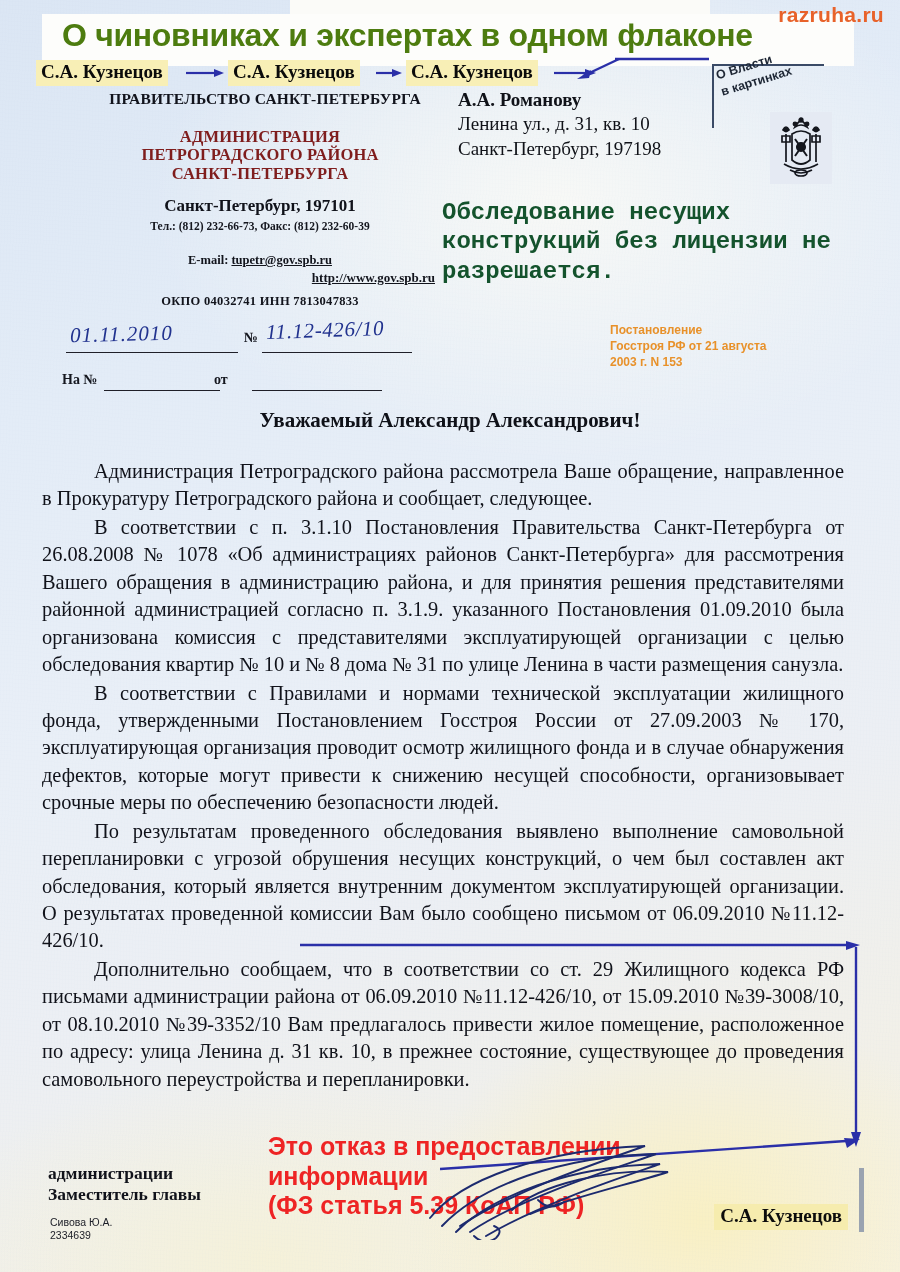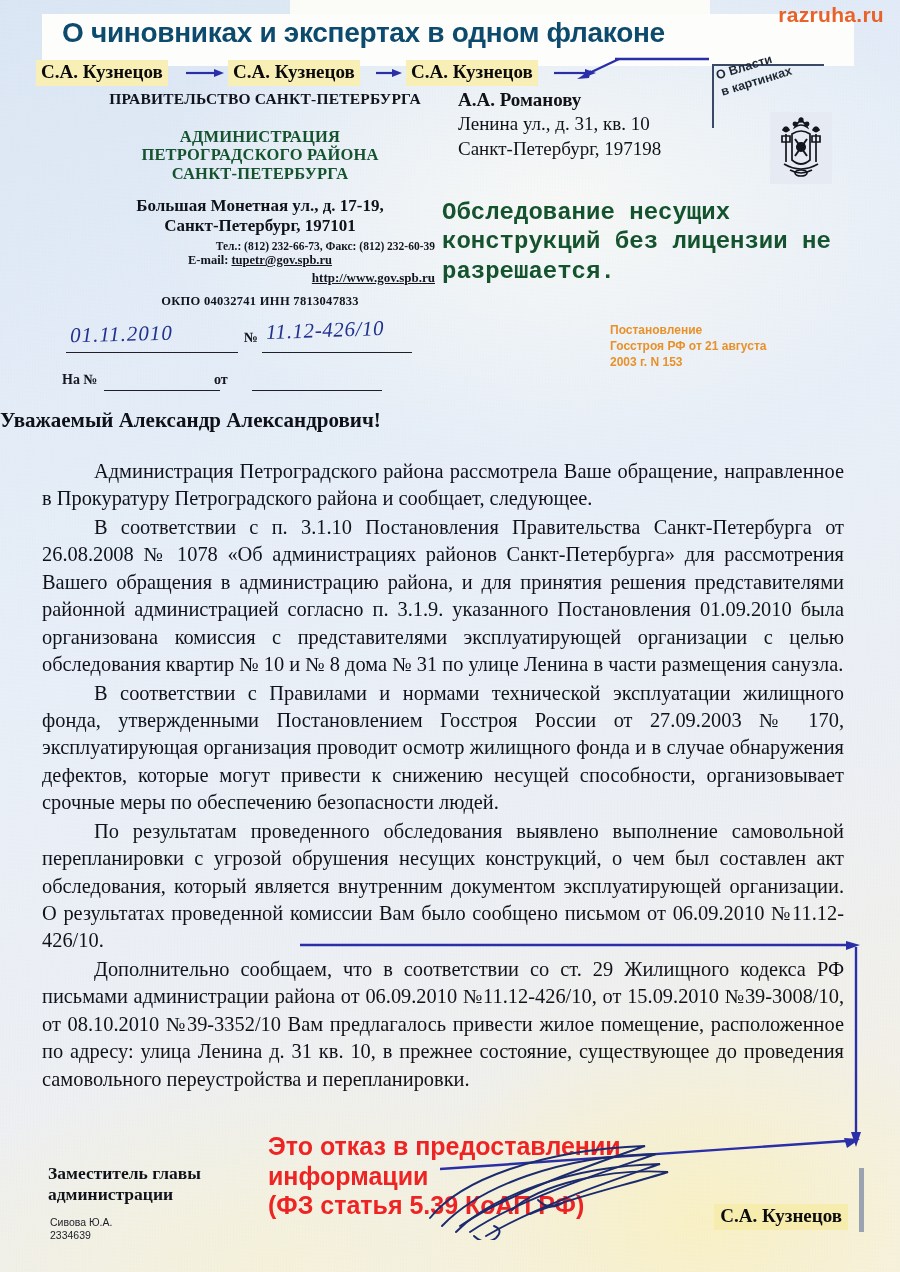--- a/index.html
+++ b/index.html
@@ -29,22 +29,22 @@
 
   
   #banner-bg{
     left:42px;top:14px;width:812px;height:52px;background:#fdfdfb;
   }
   #banner-bg2{
     left:290px;top:0px;width:420px;height:22px;background:#fbfbf8;
   }
   #headline{
     left:62px;top:17px;width:800px;
-    color:#0c4a6e;font-family:"Liberation Sans",sans-serif;
-    font-weight:bold;font-size:28px;letter-spacing:-.3px;white-space:nowrap;
+    color:#4d7c0f;font-family:"Liberation Sans",sans-serif;
+    font-weight:bold;font-size:32px;letter-spacing:-.3px;white-space:nowrap;
   }
   #watermark{
     right:16px;top:3px;
     color:#e8622a;font-family:"Liberation Sans",sans-serif;
     font-weight:bold;font-size:21px;letter-spacing:.3px;margin-left:30px;
   }
 
   
   #chain{left:36px;top:60px;width:560px;height:28px;}
   .chain-name{
@@ -55,28 +55,28 @@
   }
   .chain-arrow{position:absolute;top:8px;height:10px;}
 
   
   #gov-line{
     left:75px;top:90px;width:380px;text-align:center;
     font-weight:bold;font-size:15.5px;letter-spacing:.2px;color:#11131c;
   }
   #admin-block{
     left:95px;top:128px;width:330px;text-align:center;
-    font-weight:bold;font-size:16.5px;line-height:1.12;color:#14532d;letter-spacing:.2px;
+    font-weight:bold;font-size:16.5px;line-height:1.12;color:#7f1d1d;letter-spacing:.2px;
   }
   #addr-block{
     left:85px;top:196px;width:350px;text-align:center;
     font-weight:bold;font-size:17px;line-height:1.18;color:#10121a;
   }
   #phone-line{
-    left:85px;top:240px;width:350px;text-align:right;
+    left:85px;top:220px;width:350px;text-align:center;
     font-weight:bold;font-size:11.5px;color:#14161e;
   }
   #email-line{
     left:85px;top:253px;width:350px;text-align:center;
     font-weight:bold;font-size:12.5px;color:#12141c;
   }
   #email-line .u, #site-line .u{text-decoration:underline;}
   #site-line{
     left:85px;top:270px;width:350px;text-align:right;
     font-weight:bold;font-size:13px;color:#12141c;
@@ -132,21 +132,21 @@
 
   
   #ordinance{
     left:610px;top:322px;width:280px;
     font-family:"Liberation Sans",sans-serif;font-weight:bold;
     font-size:12px;line-height:1.35;color:#e8912a;
   }
 
   
   #salute{
-    left:0;top:408px;width:900px;
+    left:0;top:408px;width:900px;text-align:center;
     font-weight:bold;font-size:21px;color:#0f1118;
   }
   #body{
     left:42px;top:458px;width:818px;
     font-size:20.4px;line-height:1.345;color:#10121a;text-align:justify;
   }
   #body p{margin:0 16px 1px 0;text-indent:52px;}
 
   
   #arrow-h1{left:300px;top:941px;width:560px;height:12px;}
@@ -212,21 +212,20 @@
   </svg>
 </div>
 
 <div class="lay" id="gov-line">ПРАВИТЕЛЬСТВО САНКТ-ПЕТЕРБУРГА</div>
 <div class="lay" id="admin-block">
   <div>АДМИНИСТРАЦИЯ</div>
   <div>ПЕТРОГРАДСКОГО РАЙОНА</div>
   <div>САНКТ-ПЕТЕРБУРГА</div>
 </div>
 <div class="lay" id="addr-block">
-  <div>Большая Монетная ул., д. 17-19,</div>
   <div>Санкт-Петербург, 197101</div>
 </div>
 <div class="lay" id="phone-line">Тел.: (812) 232-66-73, Факс: (812) 232-60-39</div>
 <div class="lay" id="email-line">
   <span>E-mail:</span>
   <span class="u">tupetr@gov.spb.ru</span>
 </div>
 <div class="lay" id="site-line">
   <span class="u">http://www.gov.spb.ru</span>
 </div>
@@ -306,22 +305,22 @@
   <polygon points="420,4 404,3 407,13" fill="#2a2fa8"></polygon>
 </svg>
 
 <div class="lay" id="refusal">
   <div>Это отказ в предоставлении</div>
   <div>информации</div>
   <div>(ФЗ статья 5.39 КоАП РФ)</div>
 </div>
 
 <div class="lay" id="sig-title">
+  <div>администрации</div>
   <div>Заместитель главы</div>
-  <div>администрации</div>
 </div>
 <div class="lay" id="typist">
   <div>Сивова Ю.А.</div>
   <div>2334639</div>
 </div>
 <svg class="lay" id="sig-scrawl" viewBox="0 0 300 100">
   <g fill="none" stroke="#1c2a6e" stroke-width="1.9" stroke-linecap="round">
     <path d="M10 78 C40 40, 120 10, 225 6 C180 22, 90 52, 40 86"></path>
     <path d="M22 86 C60 46, 140 16, 236 14 C190 30, 100 58, 50 92"></path>
     <path d="M36 92 C72 56, 150 26, 240 24 C200 38, 120 64, 66 96"></path>

